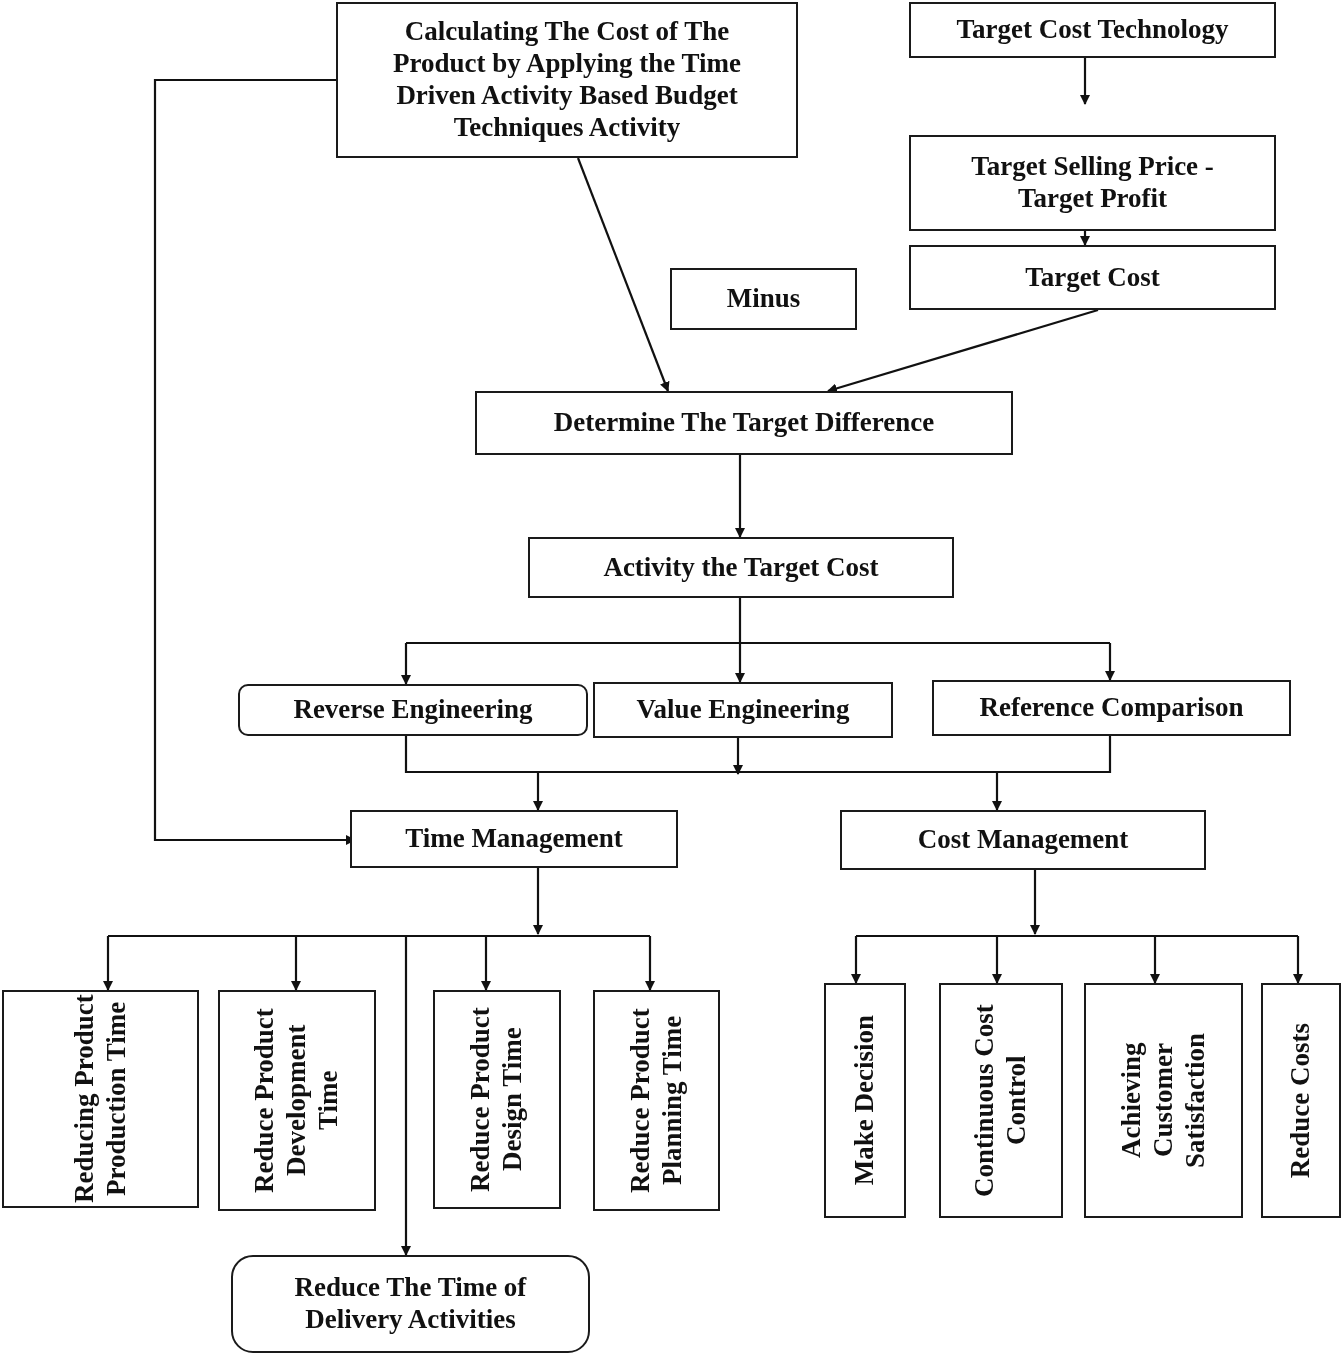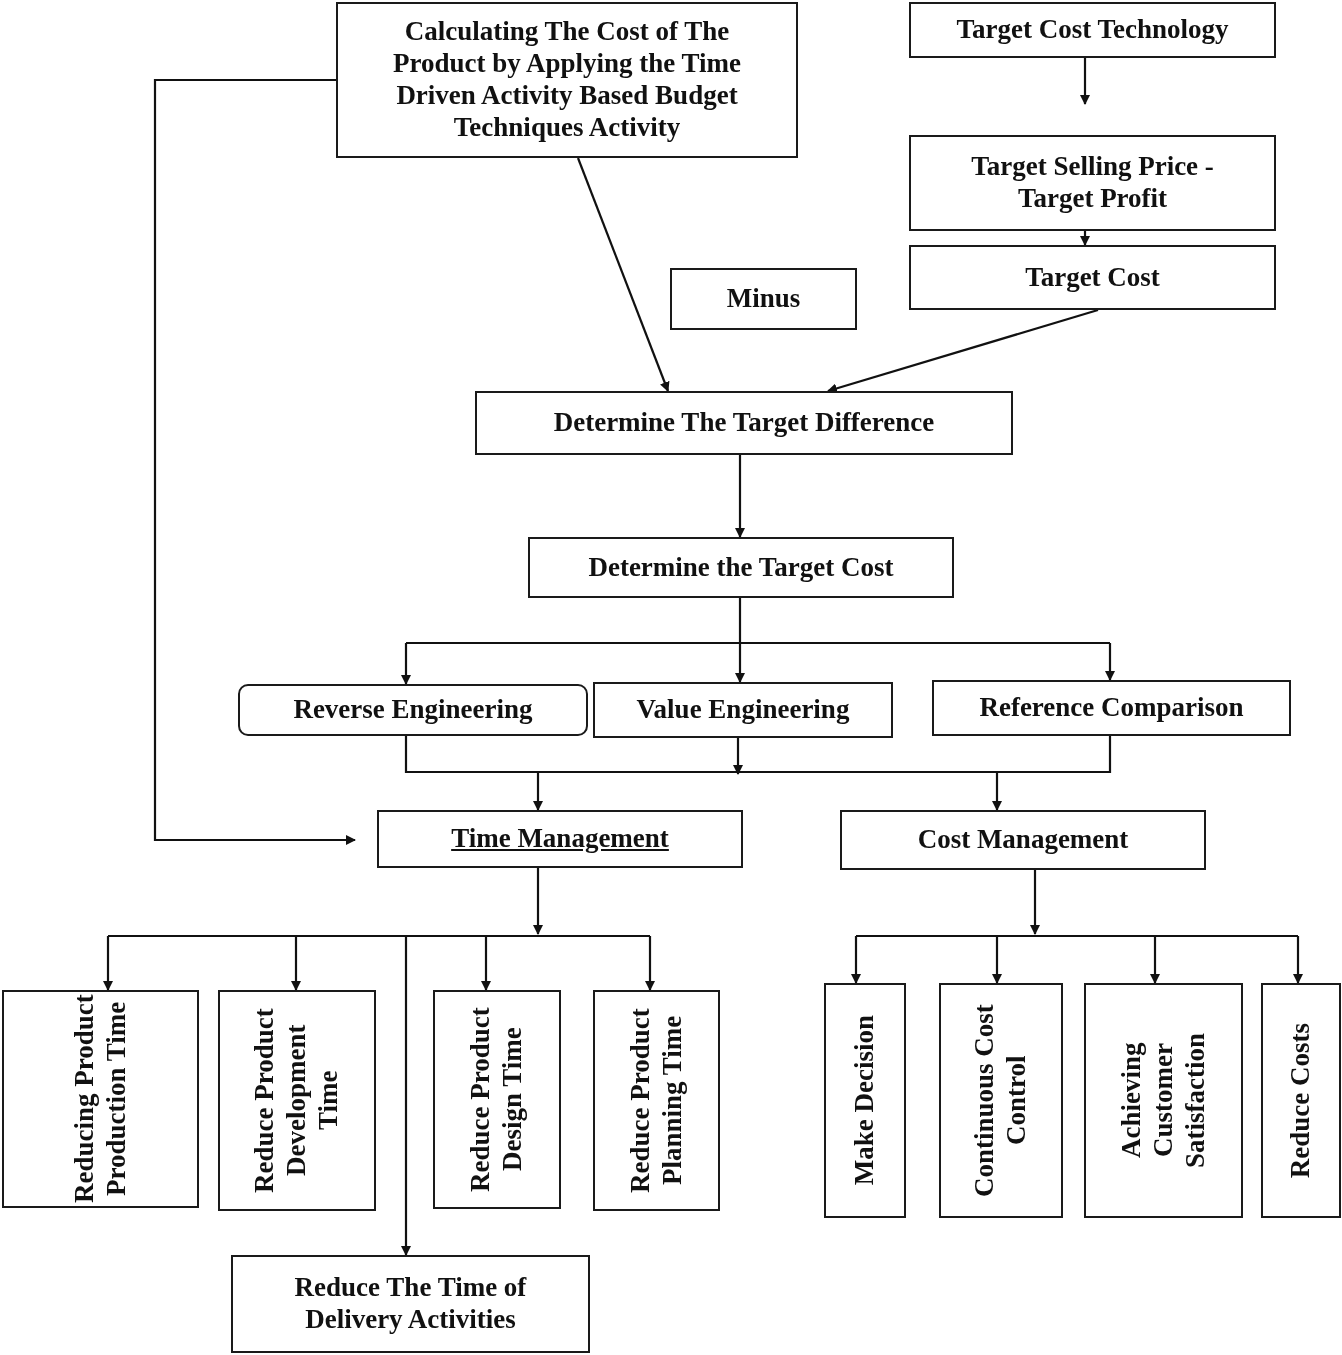--- a/index.html
+++ b/index.html
@@ -71,51 +71,51 @@
 <div class="box" style="left:909px;top:245px;width:367px;height:65px;">
   <span>Target Cost</span>
 </div>
 <div class="box" style="left:670px;top:252px;width:187px;height:62px;margin-top:16px;">
   <span>Minus</span>
 </div>
 <div class="box" style="left:475px;top:391px;width:538px;height:64px;">
   <span>Determine The Target Difference</span>
 </div>
 <div class="box" style="left:528px;top:537px;width:426px;height:61px;">
-  <span>Determine the Target Cost</span>
+  <span>Activity the Target Cost</span>
 </div>
 <div class="box" style="left:238px;top:684px;width:350px;height:52px;border-radius:10px;">
   <span>Reverse Engineering</span>
 </div>
 <div class="box" style="left:593px;top:682px;width:300px;height:56px;">
   <span>Value Engineering</span>
 </div>
 <div class="box" style="left:932px;top:680px;width:359px;height:56px;">
   <span>Reference Comparison</span>
 </div>
-<div class="box" style="left:377px;top:810px;width:366px;height:58px;text-decoration:underline;">
+<div class="box" style="left:350px;top:810px;width:328px;height:58px;">
   <span>Time Management</span>
 </div>
 <div class="box" style="left:840px;top:810px;width:366px;height:60px;">
   <span>Cost Management</span>
 </div>
 
 <div class="box vbox" style="left:2px;top:990px;width:197px;height:218px;">
   <span>Reducing Product Production Time</span>
 </div>
 <div class="box vbox" style="left:218px;top:990px;width:158px;height:221px;">
   <span>Reduce Product Development Time</span>
 </div>
 <div class="box vbox" style="left:433px;top:990px;width:128px;height:219px;">
   <span>Reduce Product Design Time</span>
 </div>
 <div class="box vbox" style="left:593px;top:990px;width:127px;height:221px;">
   <span>Reduce Product Planning Time</span>
 </div>
-<div class="box" style="left:231px;top:1255px;width:359px;height:98px;padding:0 40px;">
+<div class="box" style="left:231px;top:1255px;width:359px;height:98px;padding:0 40px;border-radius:22px;">
   <span>Reduce The Time of Delivery Activities</span>
 </div>
 
 <div class="box vbox" style="left:824px;top:983px;width:82px;height:235px;">
   <span>Make Decision</span>
 </div>
 <div class="box vbox" style="left:939px;top:983px;width:124px;height:235px;">
   <span>Continuous Cost Control</span>
 </div>
 <div class="box vbox" style="left:1084px;top:983px;width:159px;height:235px;">

